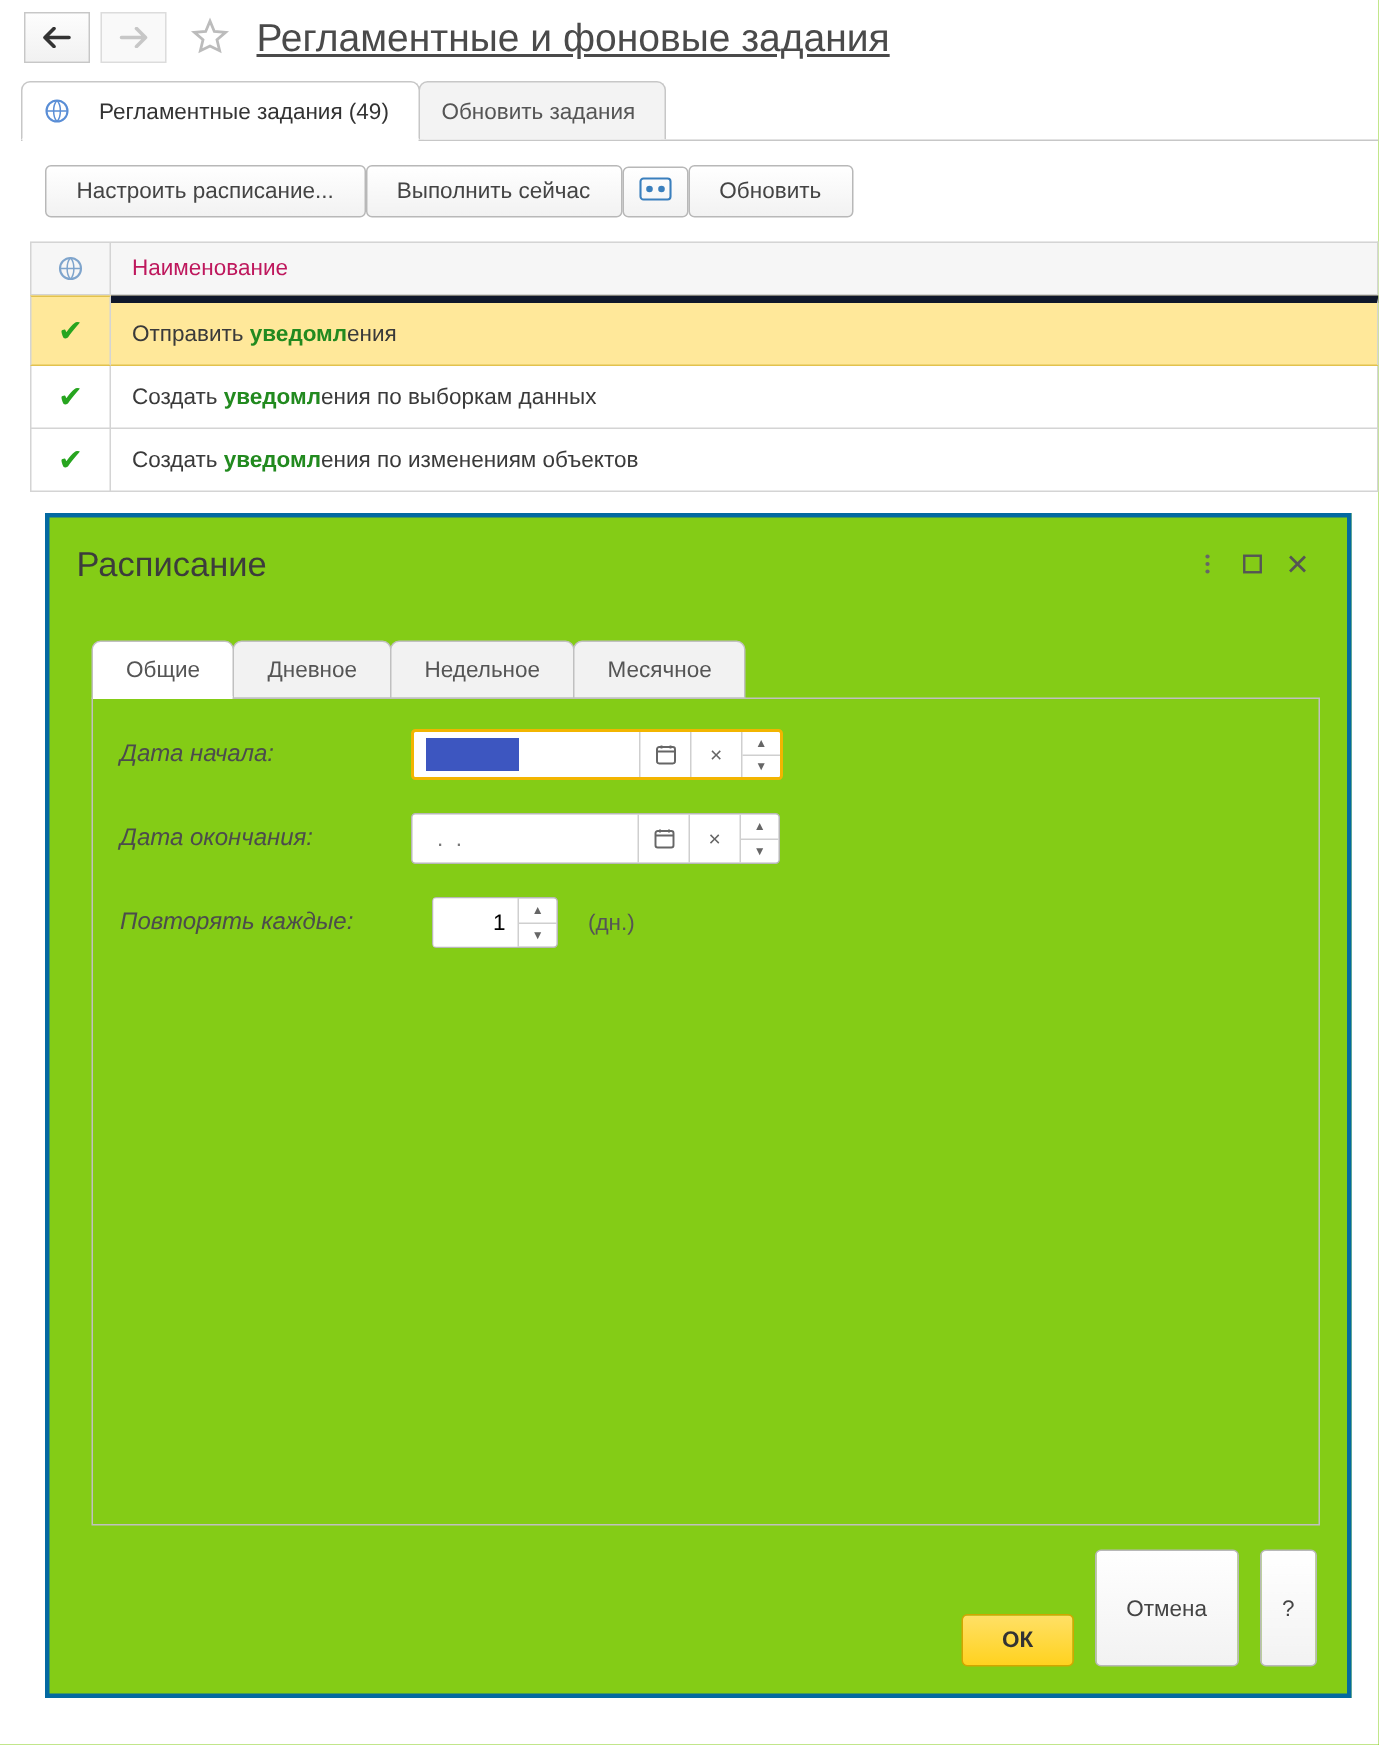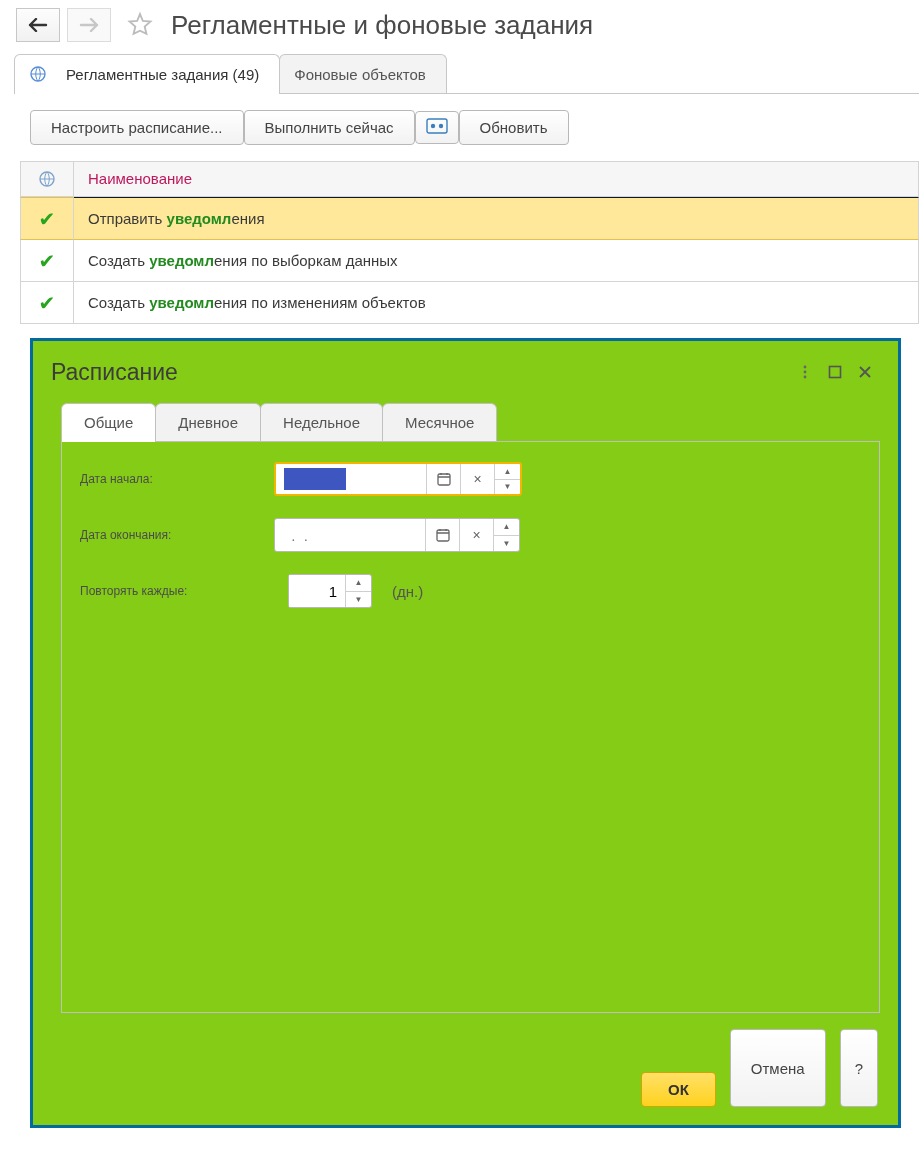--- a/index.html
+++ b/index.html
@@ -34,20 +34,21 @@
     height: 30px;
     margin-left: 6px;
     display:flex;align-items:center;justify-content:center;
     cursor:pointer;
   }
   .page-title {
     font-size: 26px;
     color: #4a4a4a;
     margin-left: 8px;
     font-weight: 400;
+    text-decoration: underline;
   }
   .tabs-outer {
     display:flex;
     border-bottom: 1px solid #c7c7c7;
     margin: 0 0 0 14px;
     padding-right:10px;
   }
   .tab {
     padding: 10px 20px 10px 14px;
     border: 1px solid #c7c7c7;
@@ -101,21 +102,21 @@
     border-left:none;
     padding:8px 14px;
     color:#be185d;
   }
   .row {
     display:flex;
     align-items:stretch;
   }
   .row .col-icon, .row .col-name { border-top:none; }
   .row.selected .col-name, .row.selected .col-icon { background:#ffe89a; }
-  .row.selected .col-name { border-top:1px solid #0f172a;border-bottom:1px solid #e2c24e;}
+  .row.selected .col-name { border-top:5px solid #0f172a;border-bottom:1px solid #e2c24e;}
   .row.selected .col-icon { border-top:1px solid #e2c24e;border-bottom:1px solid #e2c24e;}
   .row .col-name { padding:12px 14px; color:#3a3a3a; }
   .hl { color:#228a1f; font-weight:600; }
   .check { color:#27a51f; font-size:20px; line-height:1; }
   .globe-icon svg { width:18px;height:18px; display:block;}
 
   .modal {
     margin: 14px 18px 12px 30px;
     border: 3px solid #0369a1;
     background:#84cc16;
@@ -137,33 +138,34 @@
   .inner-tabs { display:flex; }
   .itab {
     padding:10px 22px;
     border:1px solid #c0c0c0;
     background:#f2f2f2;
     border-radius:6px 6px 0 0;
     margin-right:-1px;
     color:#555;
     cursor:pointer;
     font-size:15px;
+    margin-top:20px;
   }
   .itab.active { background:#fff; position:relative; z-index:1;}
   .itab.active::after{content:"";position:absolute;left:0;right:0;bottom:-1px;height:2px;background:#fff;}
   .inner-panel {
     border:1px solid #c0c0c0;
     border-top:1px solid #c0c0c0;
     margin-top:-1px;
     flex:1;
     padding:20px 18px;
     min-height:420px;
   }
   .form-row { display:flex; align-items:center; margin-bottom:22px; gap:8px;}
-  .form-label { width:186px; color:#4c4c4c; font-size:12px; }
+  .form-label { width:186px; color:#4c4c4c; font-size:16px;font-style:italic; }
   .date-field {
     display:flex; align-items:stretch; height:34px;
     border:1px solid #b8b8b8; border-radius:3px; background:#fff;
   }
   .date-field.focus { border:2px solid #f2b500; border-radius:3px;}
   .date-input {
     width:150px; border:none; outline:none; padding:0 8px;
     font-size:15px; color:#777; background:transparent;
   }
   .date-sel {
@@ -233,21 +235,21 @@
   <div class="tab active">
     <span class="globe-icon">
       <svg viewBox="0 0 18 18">
           <circle cx="9" cy="9" r="7" fill="none" stroke="#5a8ed6" stroke-width="1.4"></circle>
           <path d="M2 9h14M9 2c3 3 3 11 0 14M9 2c-3 3-3 11 0 14" stroke="#5a8ed6" stroke-width="1" fill="none"></path>
         </svg>
     </span>
     <span>Регламентные задания (49)</span>
   </div>
   <div class="tab">
-    <span>Фоновые объектов</span>
+    <span>Обновить задания</span>
   </div>
 </div>
 
 <div class="toolbar">
   <button class="btn">Настроить расписание...</button>
   <button class="btn">Выполнить сейчас</button>
   <button class="btn small">
     <svg width="22" height="16" viewBox="0 0 22 16">
         <rect x="1" y="1" width="20" height="14" rx="2" fill="none" stroke="#3a7fbd" stroke-width="1.4"></rect>
         <circle cx="7" cy="8" r="2.2" fill="#3a7fbd"></circle>

